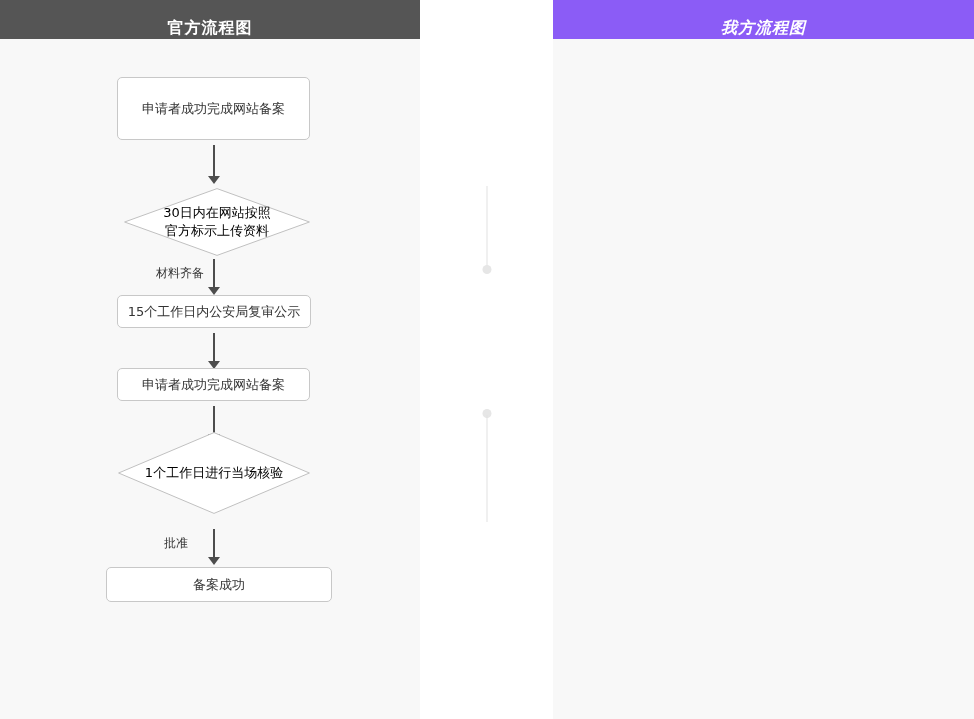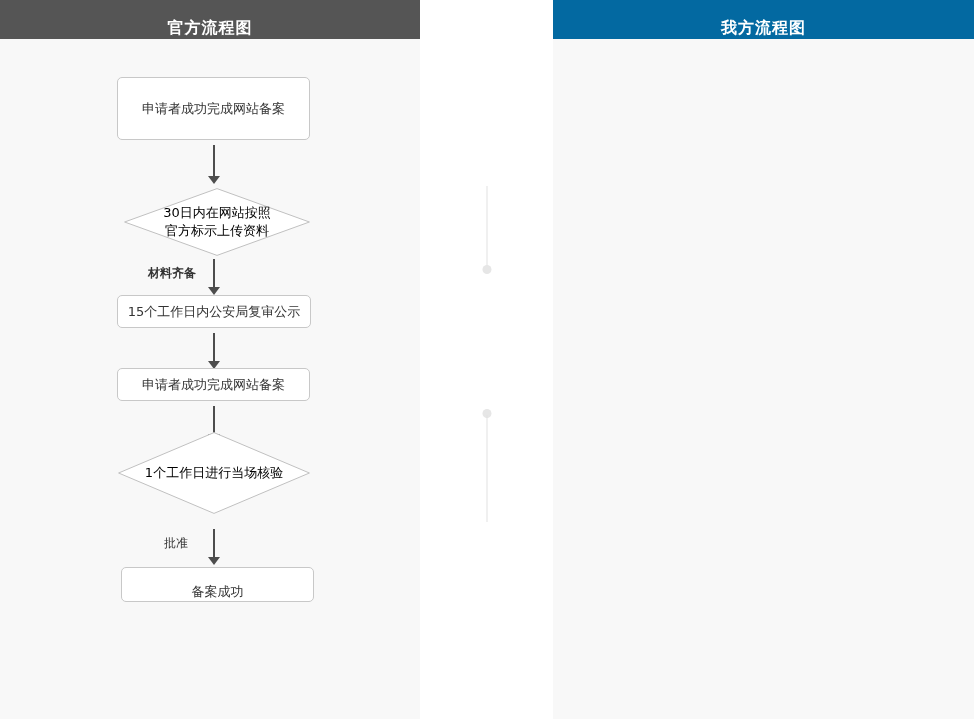--- a/index.html
+++ b/index.html
@@ -15,21 +15,21 @@
   .panel{position:absolute;top:0;height:719px;background:#f8f8f8;}
   .panel-left{left:0;width:420px;}
   .panel-right{left:553px;width:421px;}
 
   .panel-header{
     position:absolute;left:0;top:0;width:100%;height:39px;
     display:flex;align-items:flex-end;justify-content:center;
     color:#ffffff;font-size:16px;font-weight:bold;letter-spacing:1px;
   }
   .hdr-left{background:#555555;}
-  .hdr-right{background:#0369a1;}
+  .hdr-right{background:#8b5cf6;font-style:italic;}
 
   
   .flow-left{position:absolute;left:0;top:39px;width:420px;}
 
   .node-box{
     position:absolute;background:#ffffff;border:1px solid #c8c8c8;
     border-radius:5px;display:flex;align-items:center;justify-content:center;
     color:#333333;font-size:13px;text-align:center;box-sizing:border-box;
   }
 
@@ -104,21 +104,21 @@
       <div class="node-diamond" style="left:124px;top:149px;width:186px;height:68px;">
         <svg class="dshape" viewBox="0 0 186 68" preserveAspectRatio="none">
           <polygon points="93,0.6 185.4,34 93,67.4 0.6,34" fill="#ffffff" stroke="#c0c0c0" stroke-width="1"></polygon>
         </svg>
         <div class="dlabel">
           <div>30日内在网站按照</div>
           <div>官方标示上传资料</div>
         </div>
       </div>
 
-      <div class="edge-label" style="left:148px;top:226px;font-weight:bold;">材料齐备</div>
+      <div class="edge-label" style="left:156px;top:226px;">材料齐备</div>
 
       <div class="arrow" style="left:207px;top:220px;height:36px;">
         <div class="shaft" style="height:28px;"></div>
         <div class="head" style="top:28px;"></div>
       </div>
 
       <div class="node-box" style="left:117px;top:256px;width:194px;height:33px;">
         <span>15个工作日内公安局复审公示</span>
       </div>
 
@@ -143,21 +143,21 @@
         <div class="dlabel">1个工作日进行当场核验</div>
       </div>
 
       <div class="edge-label" style="left:164px;top:496px;">批准</div>
 
       <div class="arrow" style="left:207px;top:490px;height:36px;">
         <div class="shaft" style="height:28px;"></div>
         <div class="head" style="top:28px;"></div>
       </div>
 
-      <div class="node-box" style="left:121px;top:528px;width:193px;height:35px;align-items:flex-end;">
+      <div class="node-box" style="left:106px;top:528px;width:226px;height:35px;">
         <span>备案成功</span>
       </div>
 
     </div>
   </div>
 
   <div class="vs-wrap">
     <div class="vs-line" style="top:186px;height:82px;"></div>
     <div class="vs-dot" style="top:265px;"></div>
     <div class="vs-dot" style="top:409px;"></div>

